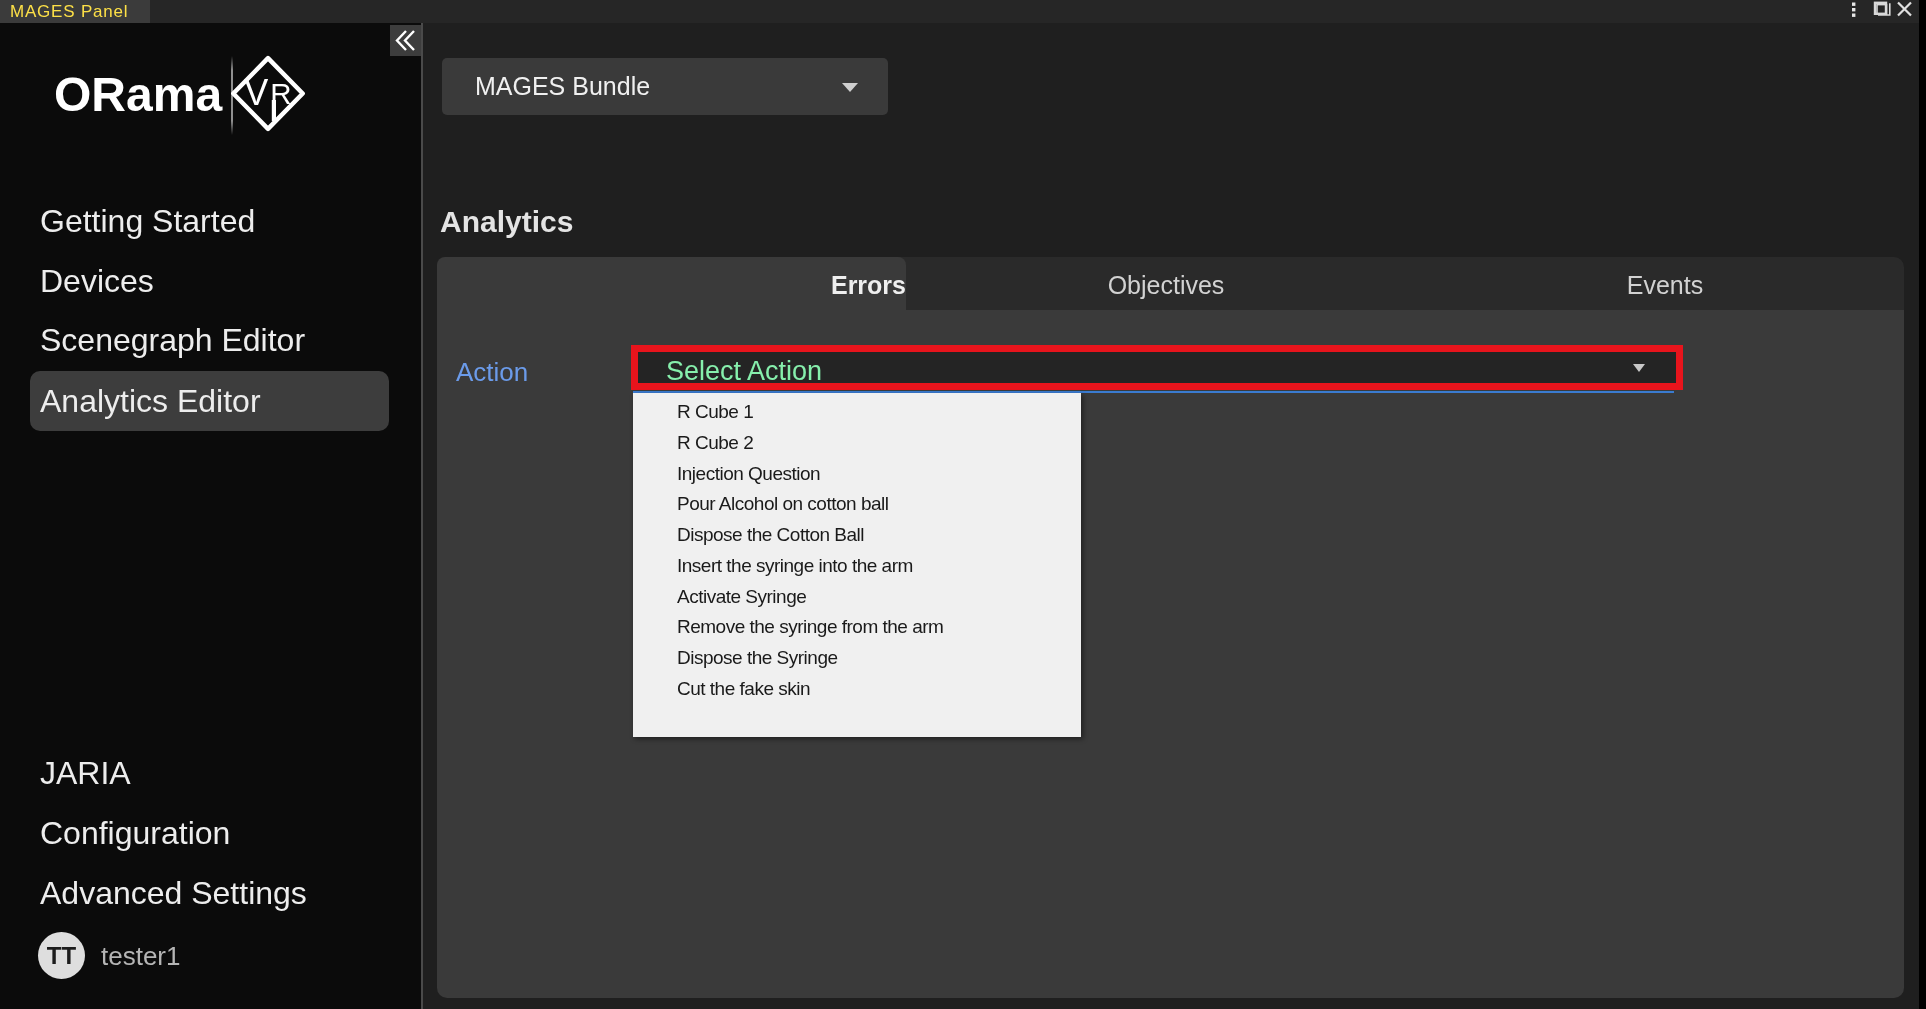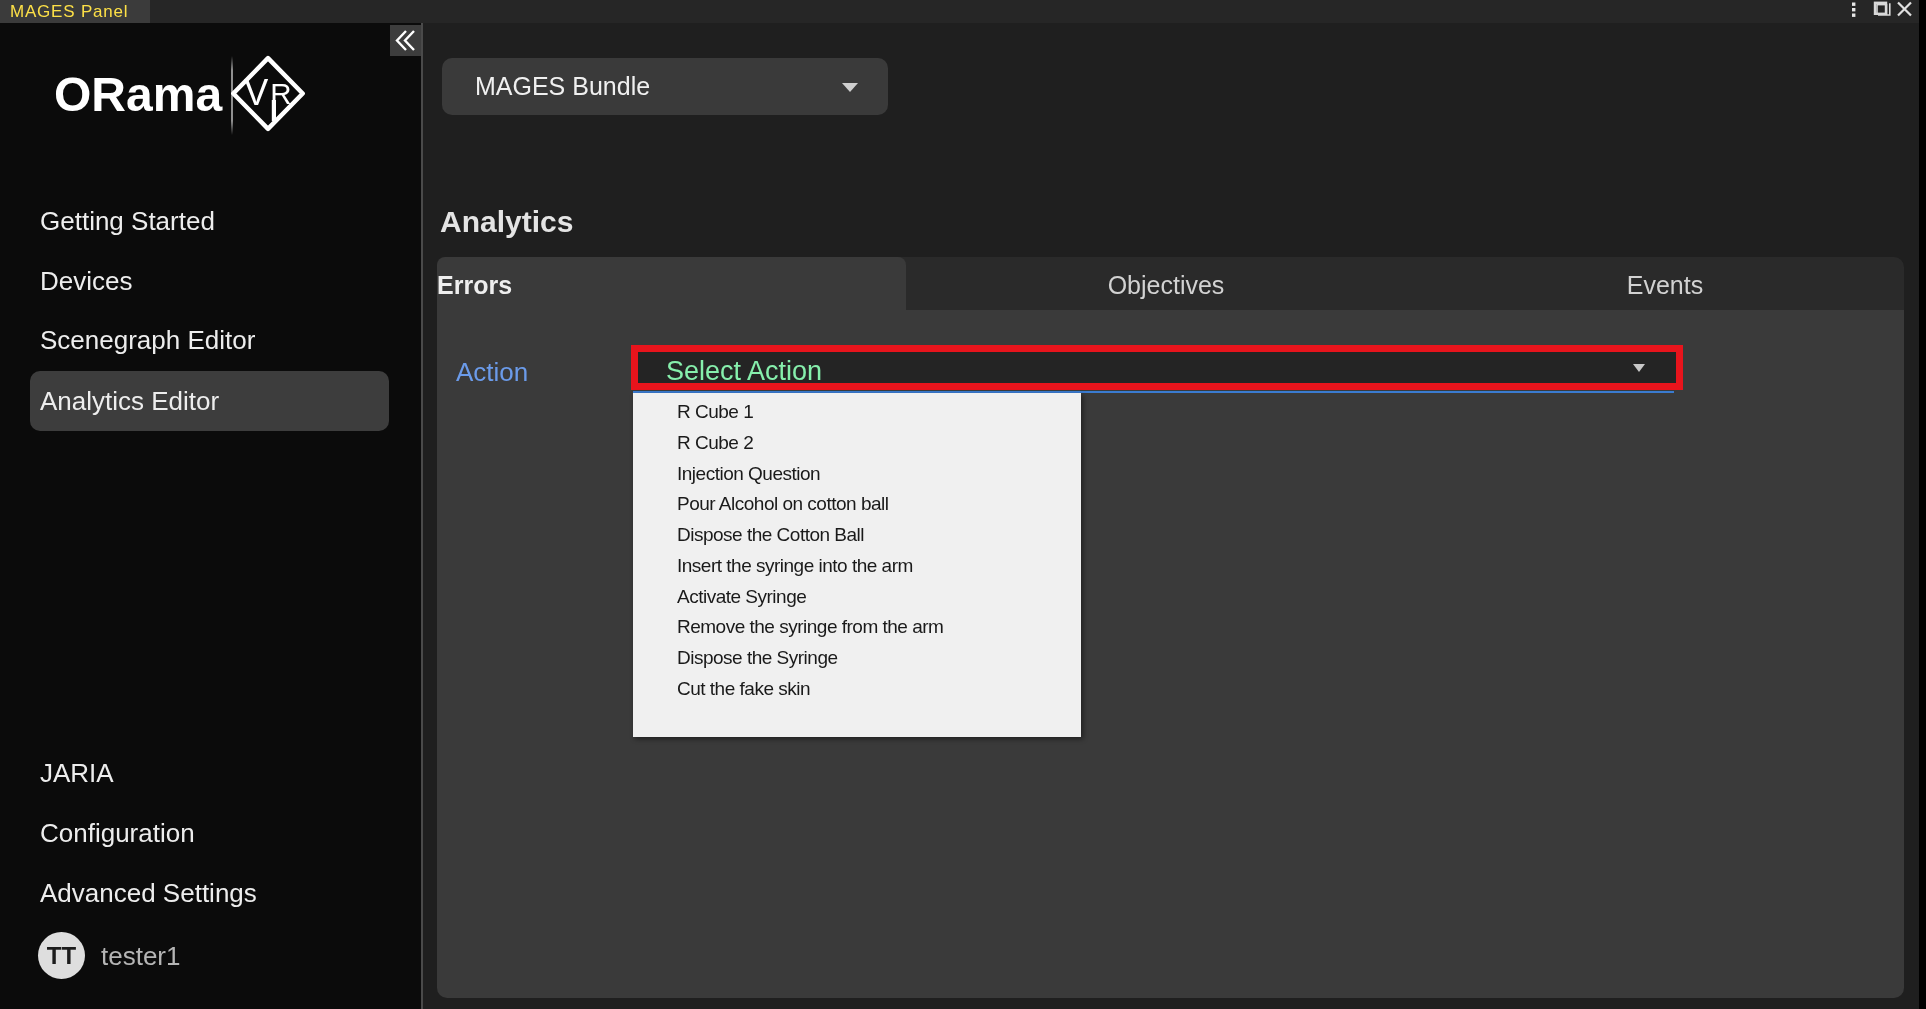--- a/index.html
+++ b/index.html
@@ -9,33 +9,33 @@
   #titlebar { left:0; top:0; width:1919px; height:23px; background:#262626; }
   #titletab { left:0; top:0; width:150px; height:23px; background:#3b3b3b; color:#fde047; font-size:17px; line-height:23px; padding-left:10px; letter-spacing:0.8px; }
   #main { left:423px; top:23px; width:1496px; height:986px; background:#1f1f1f; }
   #sidebar { left:0; top:23px; width:421px; height:986px; background:#0b0b0b; }
   #divider { left:421px; top:23px; width:2px; height:986px; background:#4a4a4a; }
   #collapse { left:390px; top:25px; width:31px; height:31px; background:#3d3d3d; }
   
   #orama { left:54px; top:60px; width:240px; height:70px; color:#fff; font-size:48px; line-height:70px; font-weight:700; letter-spacing:0px; }
   #logobar { left:231px; top:56px; width:2px; height:79px; background:linear-gradient(to bottom, rgba(140,140,140,0) 0%, #909090 18%, #909090 82%, rgba(140,140,140,0) 100%); }
   
-  .nav { left:40px; color:#ededed; font-size:26px; height:30px; line-height:30px; }
+  .nav { left:40px; color:#ededed; font-size:32px; height:30px; line-height:30px; }
   #navhl { left:30px; top:371px; width:359px; height:60px; background:#3d3d3d; border-radius:10px; }
   
   #avatar { left:38px; top:932px; width:47px; height:47px; border-radius:50%; background:#dedede; color:#1c1c1c; font-weight:700; font-size:24px; text-align:center; line-height:47px; letter-spacing:0px; }
   #uname { left:101px; top:941px; color:#b5b5b5; font-size:26px; }
   
-  #bundle { left:442px; top:58px; width:446px; height:57px; background:#3a3a3a; border-radius:10px; color:#f0f0f0; font-size:25px; line-height:57px; padding-left:33px; }
+  #bundle { left:442px; top:58px; width:446px; height:57px; background:#3a3a3a; border-radius:5px; color:#f0f0f0; font-size:25px; line-height:57px; padding-left:33px; }
   #bundlecaret { left:842px; top:83px; width:0px; height:0px; border-left:8px solid transparent; border-right:8px solid transparent; border-top:9px solid #cfcfcf; }
   
   #heading { left:440px; top:205px; color:#e4e4e4; font-size:30px; font-weight:700; }
   
   #tabrow { left:437px; top:257px; width:1467px; height:53px; background:#2a2a2a; border-radius:10px 10px 0 0; }
-  #taberrors { left:437px; top:257px; width:469px; height:53px; background:#3a3a3a; border-radius:8px 8px 0 0; color:#efefef; font-weight:700; font-size:25px; text-align:left; line-height:56px; }
+  #taberrors { left:437px; top:257px; width:469px; height:53px; background:#3a3a3a; border-radius:8px 8px 0 0; color:#efefef; font-weight:700; font-size:25px; text-align:right; line-height:56px; }
   .tabtxt { top:257px; height:53px; line-height:56px; color:#d2d2d2; font-size:25px; text-align:center; width:300px; }
   
   #panel { left:437px; top:310px; width:1467px; height:688px; background:#3a3a3a; border-radius:0 0 10px 10px; }
   #actionlbl { left:456px; top:357px; color:#6b9bea; font-size:26px; }
   #redbox { left:631px; top:345px; width:1052px; height:45px; border:7px solid #e8141c; background:#242424; }
   #selecttxt { left:666px; top:353px; height:36px; line-height:36px; color:#86efac; font-size:27px; }
   #redcaret { left:1633px; top:364px; width:0; height:0; border-left:6px solid transparent; border-right:6px solid transparent; border-top:8px solid #c8c8c8; }
   #blueline { left:633px; top:391px; width:1041px; height:2px; background:#3a7bd0; }
   
   #list { left:633px; top:393px; width:448px; height:344px; background:#f0f0f0; box-shadow:2px 2px 5px rgba(0,0,0,0.45); padding-top:4px; }

